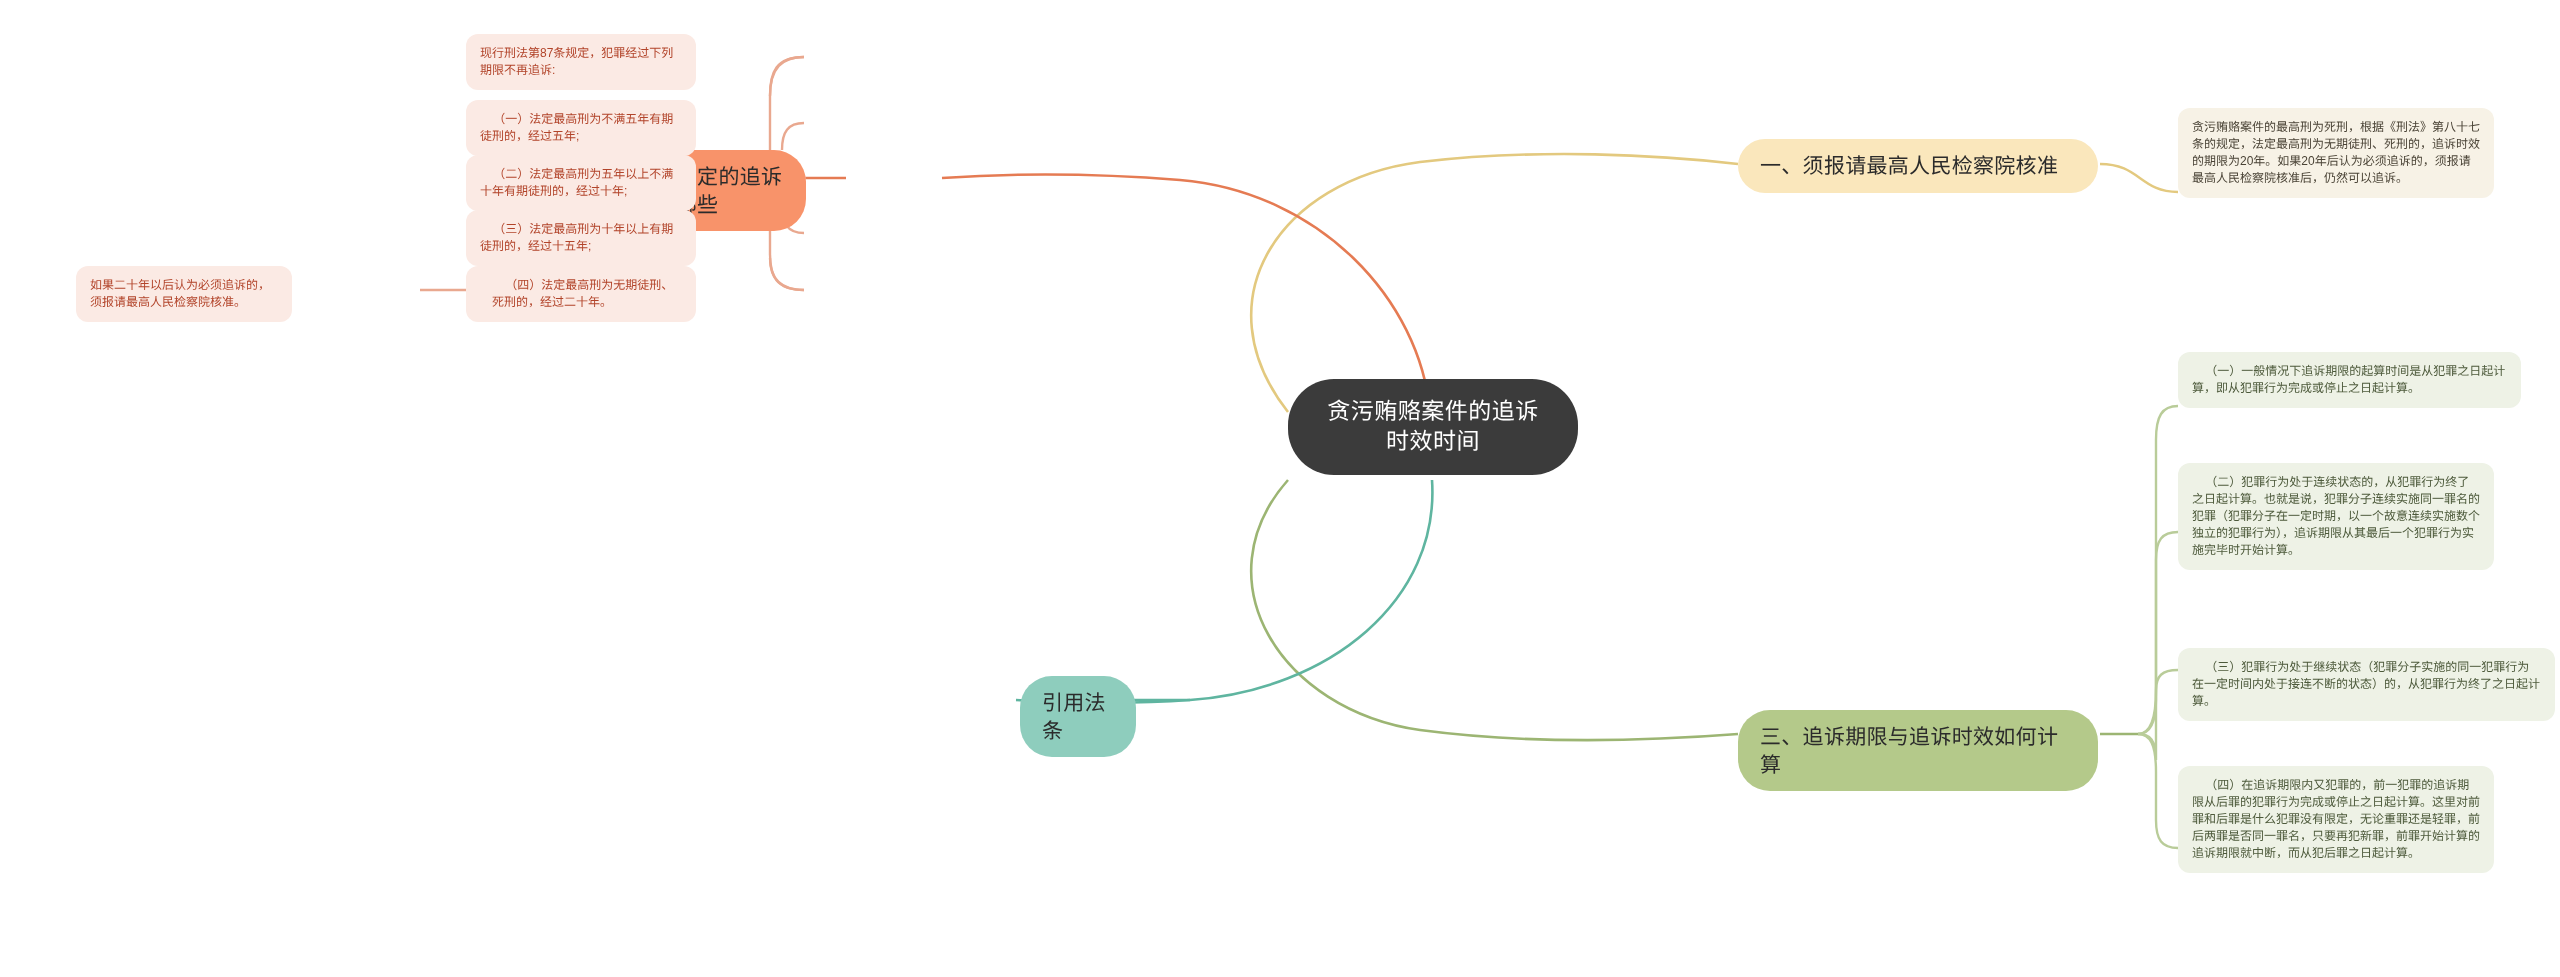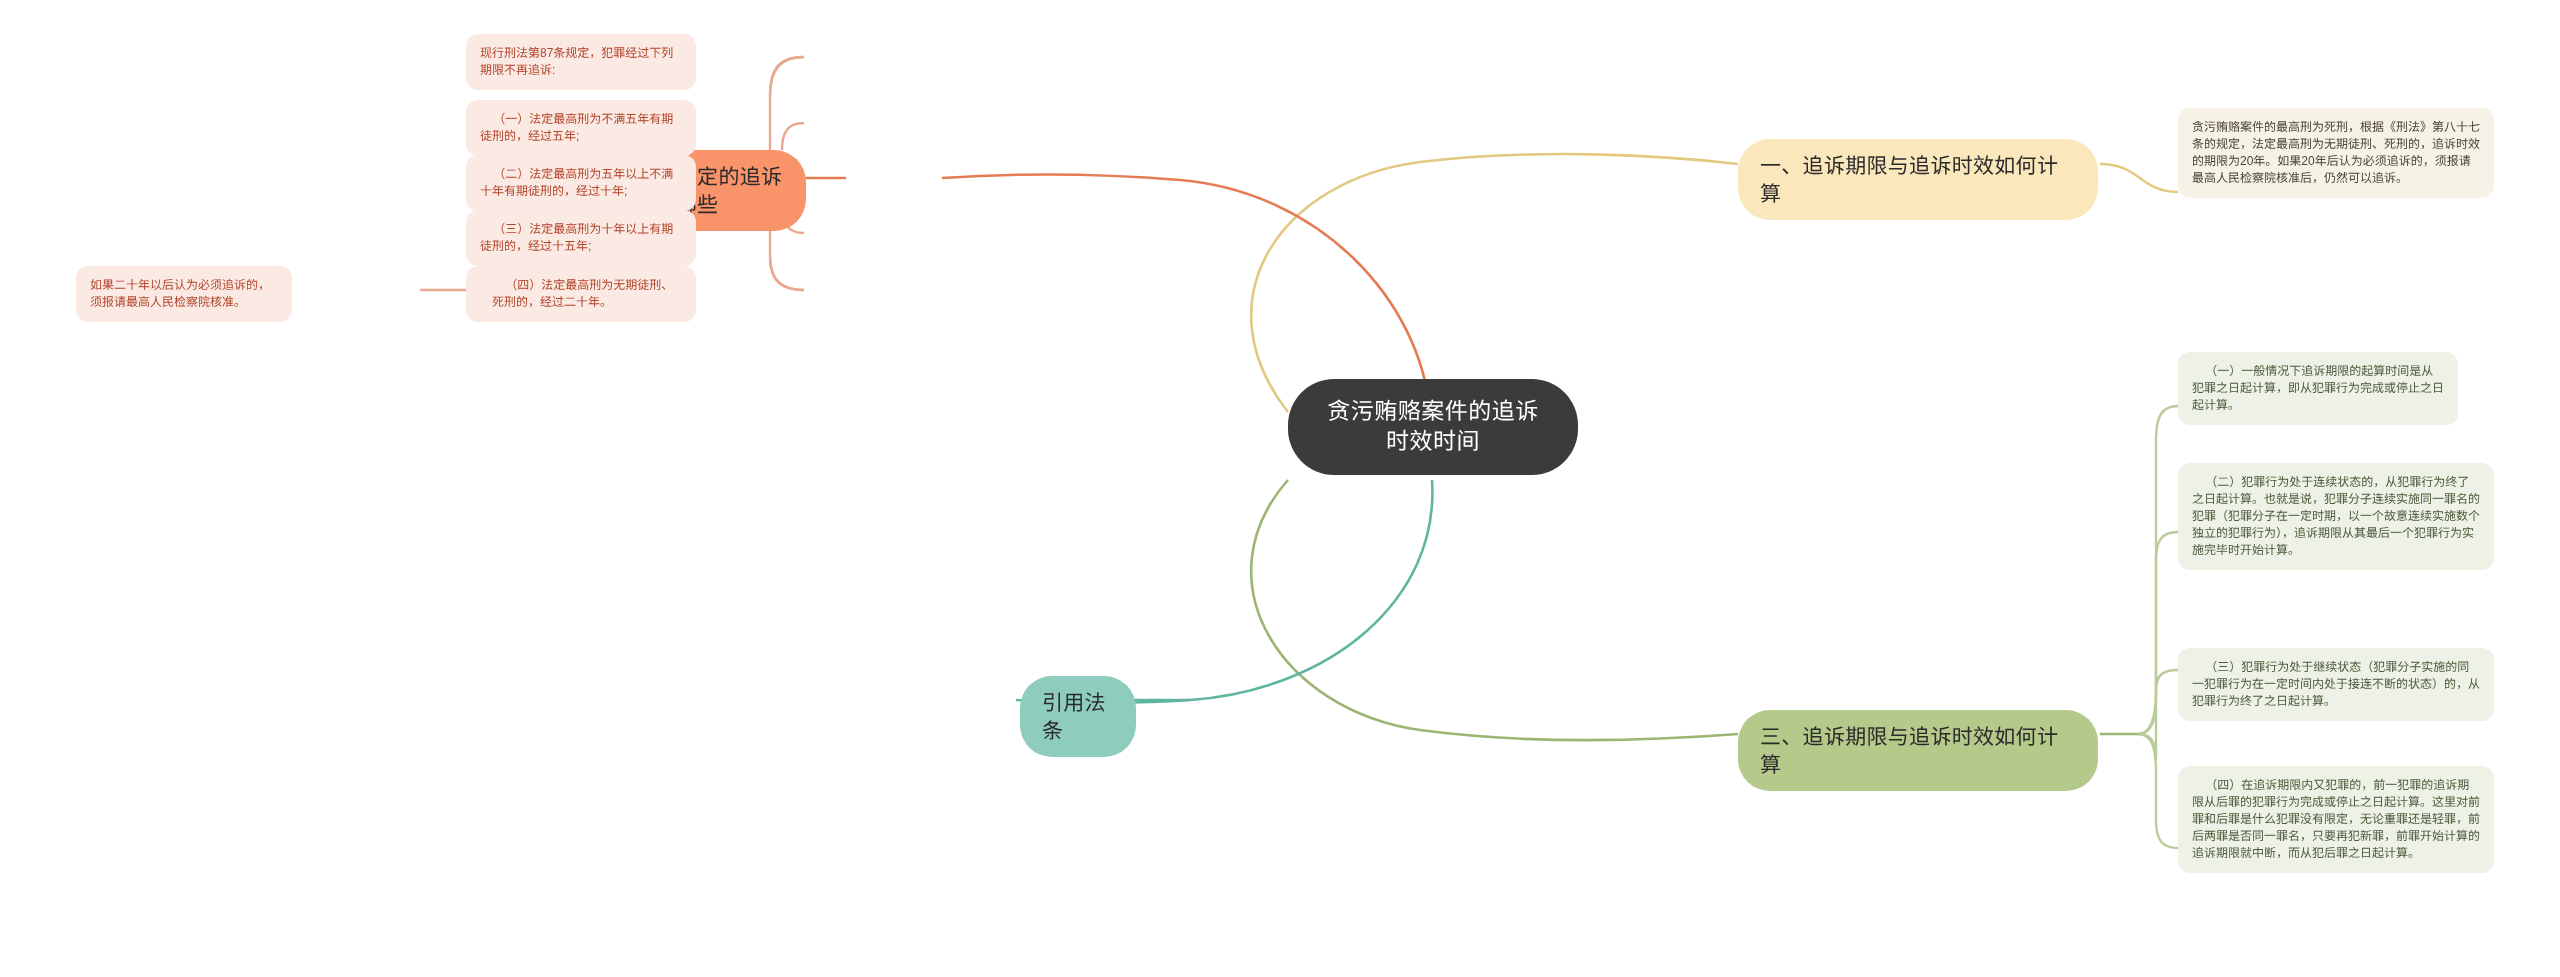--- a/index.html
+++ b/index.html
@@ -127,21 +127,21 @@
 
     <path d="M 1136 700 L 1190 700" fill="none" stroke="#5fb5a0" stroke-width="2.4"></path>
     <path d="M 1136 700 L 1100 700" fill="none" stroke="#5fb5a0" stroke-width="2.4"></path>
   </svg>
 
   <div class="node root" style="left:1288px; top:379px; width:144px; min-width:290px; height:unset;">
     <span>贪污贿赂案件的追诉时效时间</span>
   </div>
 
   <div class="node branch branch-yellow" style="left:1738px; top:139px; width:360px;">
-    <span>一、追诉期限与追诉时效如何计算</span>
+    <span>一、须报请最高人民检察院核准</span>
   </div>
 
   <div class="node leaf leaf-cream" style="left:2178px; top:108px; width:316px;">
     <span>贪污贿赂案件的最高刑为死刑，根据《刑法》第八十七条的规定，法定最高刑为无期徒刑、死刑的，追诉时效的期限为20年。如果20年后认为必须追诉的，须报请最高人民检察院核准后，仍然可以追诉。</span>
   </div>
 
   <div class="node branch branch-orange" style="left:526px; top:150px; width:280px;">
     <span>二、中国刑法规定的追诉时效的种类有哪些</span>
   </div>
 
@@ -166,29 +166,29 @@
   </div>
 
   <div class="node leaf leaf-pink" style="left:76px; top:266px; width:216px;">
     <span>如果二十年以后认为必须追诉的，须报请最高人民检察院核准。</span>
   </div>
 
   <div class="node branch branch-green" style="left:1738px; top:710px; width:360px;">
     <span>三、追诉期限与追诉时效如何计算</span>
   </div>
 
-  <div class="node leaf leaf-green indent" style="left:2178px; top:352px; width:280px;">
+  <div class="node leaf leaf-green indent" style="left:2178px; top:352px; width:343px;">
     <span>（一）一般情况下追诉期限的起算时间是从犯罪之日起计算，即从犯罪行为完成或停止之日起计算。</span>
   </div>
 
   <div class="node leaf leaf-green indent" style="left:2178px; top:463px; width:316px;">
     <span>（二）犯罪行为处于连续状态的，从犯罪行为终了之日起计算。也就是说，犯罪分子连续实施同一罪名的犯罪（犯罪分子在一定时期，以一个故意连续实施数个独立的犯罪行为），追诉期限从其最后一个犯罪行为实施完毕时开始计算。</span>
   </div>
 
-  <div class="node leaf leaf-green indent" style="left:2178px; top:648px; width:316px;">
+  <div class="node leaf leaf-green indent" style="left:2178px; top:648px; width:377px;">
     <span>（三）犯罪行为处于继续状态（犯罪分子实施的同一犯罪行为在一定时间内处于接连不断的状态）的，从犯罪行为终了之日起计算。</span>
   </div>
 
   <div class="node leaf leaf-green indent" style="left:2178px; top:766px; width:316px;">
     <span>（四）在追诉期限内又犯罪的，前一犯罪的追诉期限从后罪的犯罪行为完成或停止之日起计算。这里对前罪和后罪是什么犯罪没有限定，无论重罪还是轻罪，前后两罪是否同一罪名，只要再犯新罪，前罪开始计算的追诉期限就中断，而从犯后罪之日起计算。</span>
   </div>
 
   <div class="node branch branch-teal" style="left:1020px; top:676px; width:116px; justify-content:center;">
     <span>引用法条</span>
   </div>

